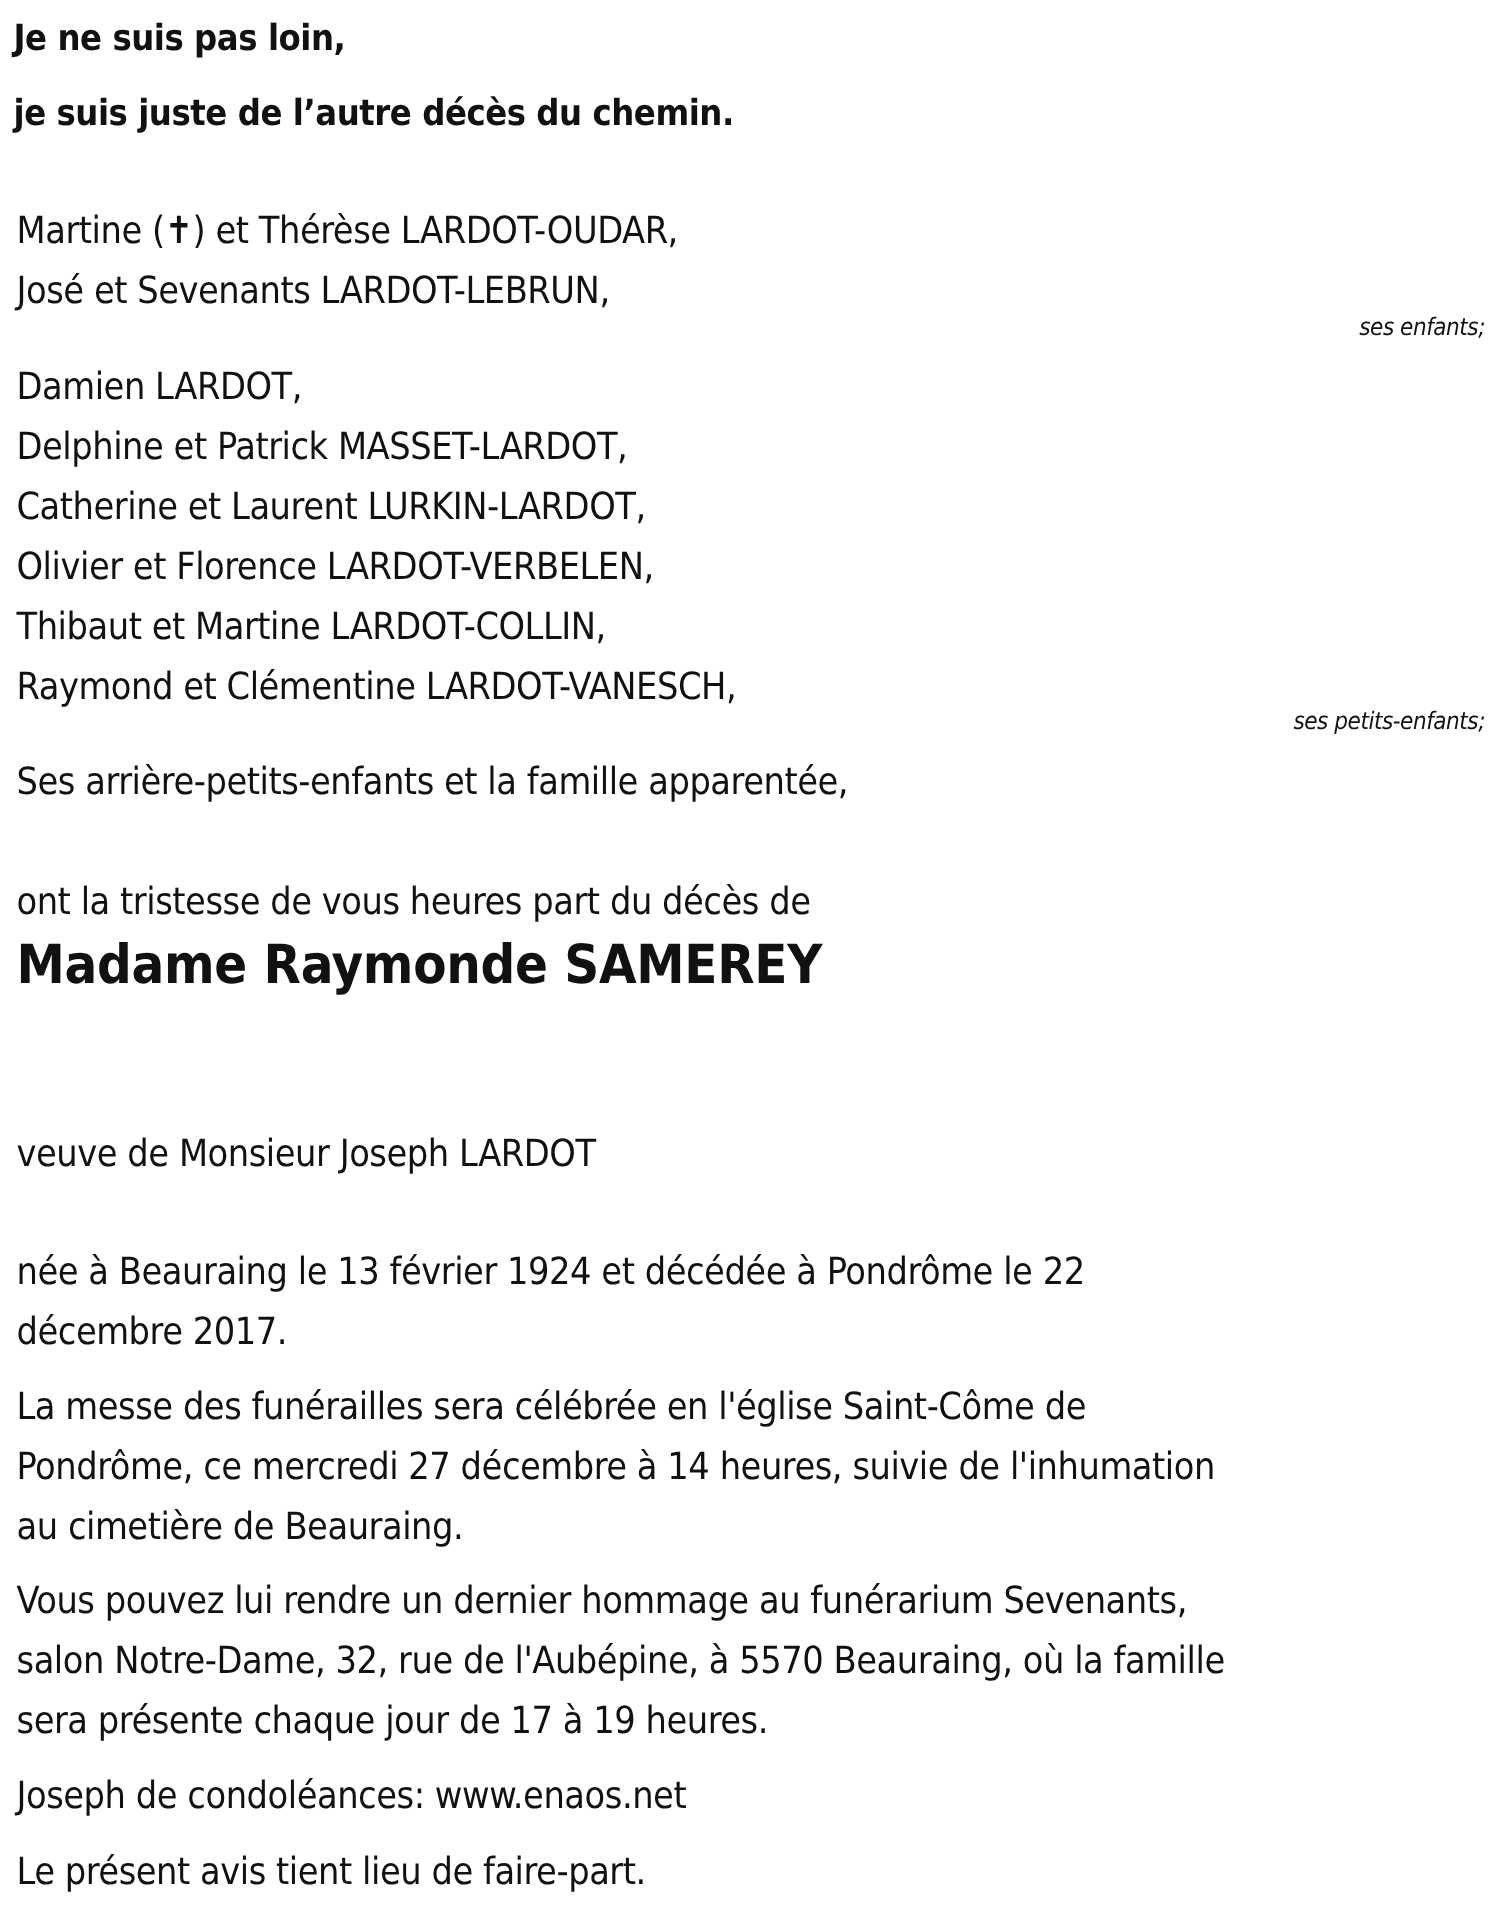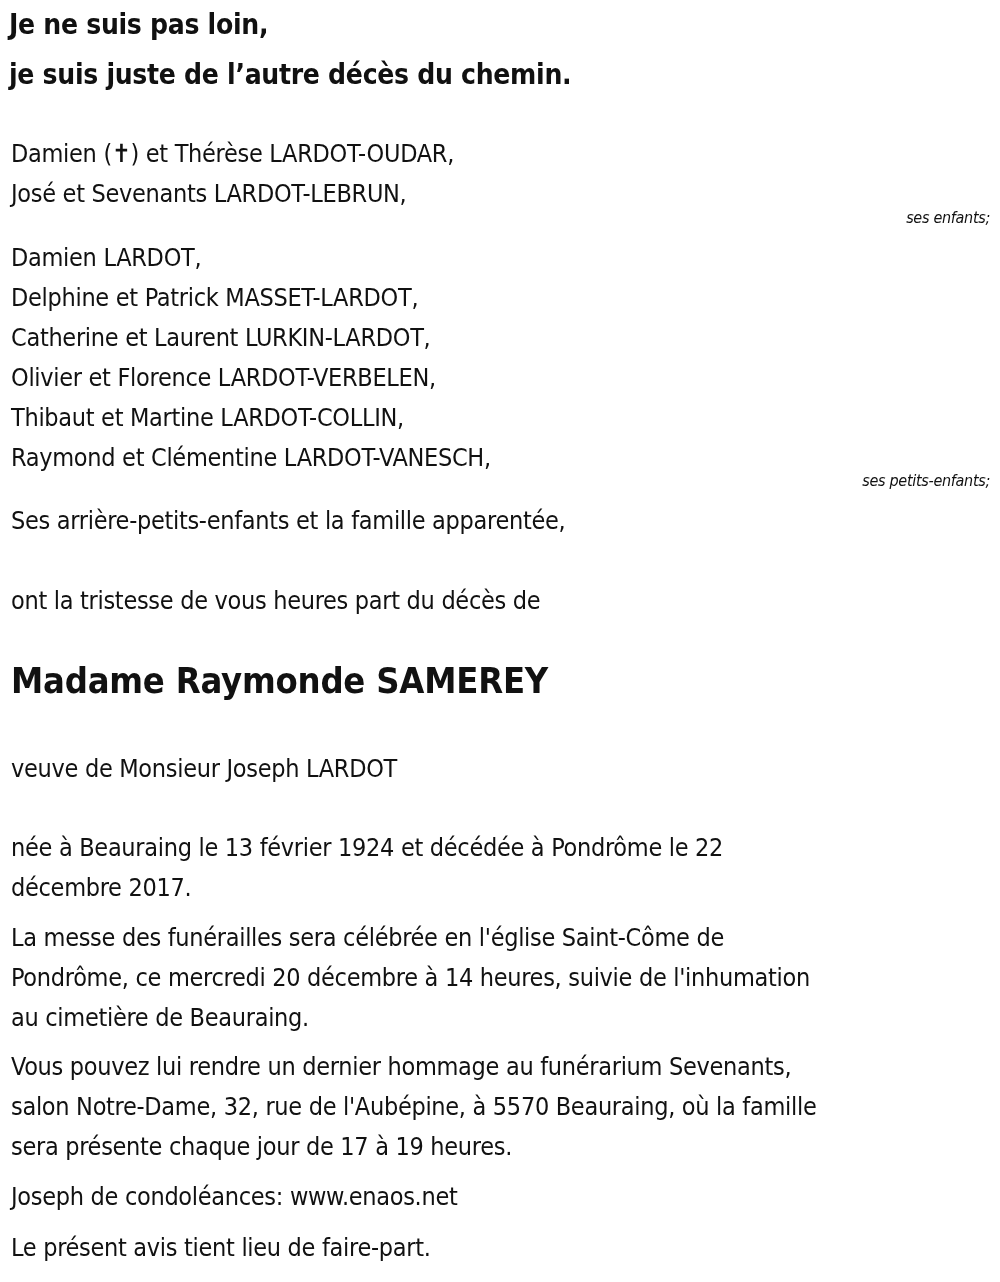--- a/index.html
+++ b/index.html
@@ -6,63 +6,63 @@
   body {
     width: 1000px; height: 1282px; position: relative; overflow: hidden;
     color: #111111;
     font-family: "DejaVu Sans Condensed", "DejaVu Sans", "Liberation Sans", sans-serif;
     font-stretch: condensed;
   }
   .line {
     position: absolute; left: 11px; white-space: nowrap;
     font-size: 25px; line-height: 30px; letter-spacing: -0.3px;
   }
-  .poem { font-weight: bold; font-size: 28px; left: 9px; }
+  .poem { font-weight: bold; font-size: 24px; left: 9px; }
   .right {
     position: absolute; right: 10px; white-space: nowrap;
     font-style: italic; font-size: 16px; line-height: 28px; letter-spacing: -0.3px;
   }
   .name {
     position: absolute; left: 11px; white-space: nowrap;
     font-weight: bold; font-size: 36px; line-height: 44px; letter-spacing: -0.2px;
   }
 </style>
 </head>
 <body>
 
 <div>
 
   <div class="line poem" style="top:10px">Je ne suis pas loin,</div>
   <div class="line poem" style="top:60px">je suis juste de l’autre décès du chemin.</div>
 
-  <div class="line" style="top:139px">Damien (✝) et Thérèse LARDOT-OUDAR,</div>
+  <div class="line" style="top:139px">Martine (✝) et Thérèse LARDOT-OUDAR,</div>
   <div class="line" style="top:179px">José et Sevenants LARDOT-LEBRUN,</div>
   <div class="right" style="top:204px">ses enfants;</div>
 
   <div class="line" style="top:243px">Damien LARDOT,</div>
   <div class="line" style="top:283px">Delphine et Patrick MASSET-LARDOT,</div>
   <div class="line" style="top:323px">Catherine et Laurent LURKIN-LARDOT,</div>
   <div class="line" style="top:363px">Olivier et Florence LARDOT-VERBELEN,</div>
   <div class="line" style="top:403px">Thibaut et Martine LARDOT-COLLIN,</div>
   <div class="line" style="top:443px">Raymond et Clémentine LARDOT-VANESCH,</div>
   <div class="right" style="top:467px">ses petits-enfants;</div>
 
   <div class="line" style="top:506px">Ses arrière-petits-enfants et la famille apparentée,</div>
 
   <div class="line" style="top:586px">ont la tristesse de vous heures part du décès de</div>
 
-  <div class="name" style="top:659px">Madame Raymonde SAMEREY</div>
+  <div class="name" style="top:622px">Madame Raymonde SAMEREY</div>
 
   <div class="line" style="top:754px">veuve de Monsieur Joseph LARDOT</div>
 
   <div class="line" style="top:833px">née à Beauraing le 13 février 1924 et décédée à Pondrôme le 22</div>
   <div class="line" style="top:873px">décembre 2017.</div>
 
   <div class="line" style="top:923px">La messe des funérailles sera célébrée en l'église Saint-Côme de</div>
-  <div class="line" style="top:963px">Pondrôme, ce mercredi 20 décembre à 14 heures, suivie de l'inhumation</div>
+  <div class="line" style="top:963px">Pondrôme, ce mercredi 27 décembre à 14 heures, suivie de l'inhumation</div>
   <div class="line" style="top:1003px">au cimetière de Beauraing.</div>
 
   <div class="line" style="top:1052px">Vous pouvez lui rendre un dernier hommage au funérarium Sevenants,</div>
   <div class="line" style="top:1092px">salon Notre-Dame, 32, rue de l'Aubépine, à 5570 Beauraing, où la famille</div>
   <div class="line" style="top:1132px">sera présente chaque jour de 17 à 19 heures.</div>
 
   <div class="line" style="top:1182px">
     <span>Joseph de condoléances: </span><span>www.enaos.net</span>
   </div>
 

